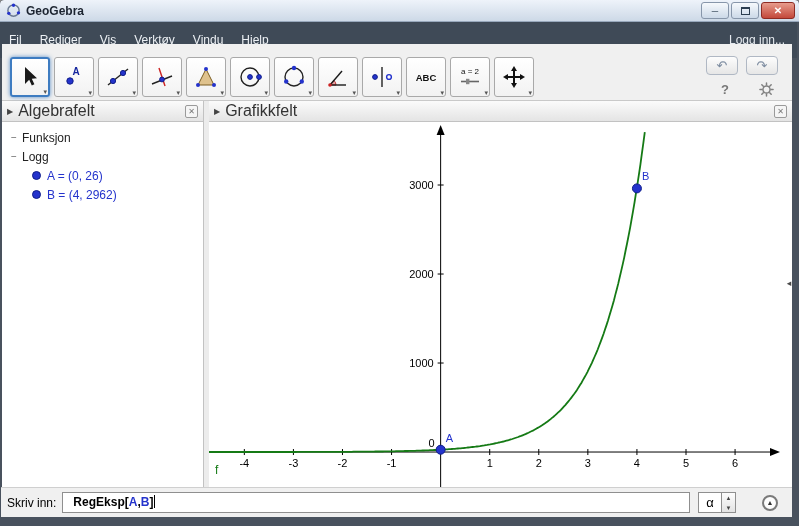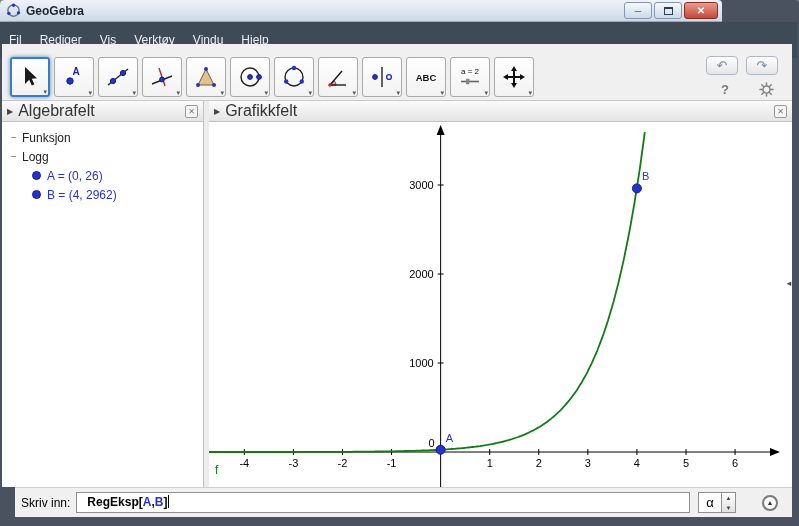--- a/index.html
+++ b/index.html
@@ -1,21 +1,21 @@
 <!DOCTYPE html>
 <html><head>
 <meta charset="utf-8">
 <style>
   * { margin:0; padding:0; box-sizing:border-box; }
   body { font-family:"Liberation Sans", sans-serif; background:#888; }
   .window { position:relative; width:799px; height:526px; background:#49525e;
             border-radius:4px 4px 0 0; overflow:hidden; font-size:12px; }
 
   
-  .titlebar { position:absolute; left:0; top:0; width:722px; height:22px;
+  .titlebar { position:absolute; left:0; top:0; width:799px; height:22px;
               background:linear-gradient(#eef3fa,#cdd9e7); border-bottom:1px solid #98a8bc;
               display:flex; align-items:center; padding:0 4px; border-radius:4px 4px 0 0; }
   .app-icon { width:15px; height:15px; margin:0 5px 0 2px; }
   .win-title { font-size:12px; font-weight:bold; color:#1c2430; }
   .win-controls { margin-left:auto; display:flex; gap:2px; }
   .wbtn { width:28px; height:17px; border:1px solid #8796aa; border-radius:3px;
           background:linear-gradient(#f6f9fc,#ccd9e8); display:flex; align-items:center;
           justify-content:center; font-size:9px; color:#2c3e50; cursor:default; }
   .wbtn.close { width:34px; background:linear-gradient(#e79c8d,#c3483a); border-color:#8e2b23;
                 color:#fff; font-weight:bold; font-size:10px; }
@@ -67,21 +67,21 @@
   .p-text { color:#2433cc; }
   .i-text sup { font-size:9px; }
 
   
   #plot { position:absolute; left:0; right:0; top:0; bottom:0; }
 
   .edge-collapse { position:absolute; left:783px; top:274px; width:12px; height:18px; color:#4a4a4a;
                    font-size:9px; line-height:18px; text-align:center; }
 
   
-  .inputbar { position:absolute; left:15px; right:7px; top:487px; height:30px; background:#f0f0f0;
+  .inputbar { position:absolute; left:1px; right:7px; top:487px; height:30px; background:#f0f0f0;
               border-top:1px solid #cfcfcf; display:flex; align-items:center; padding:0 14px 0 6px; }
   .in-label { margin-right:6px; color:#000; }
   .cmd-input { flex:1; height:21px; background:#fff; border:1px solid #8f8f8f; padding:2px 10px;
                font-weight:bold; font-size:12px; color:#000; white-space:nowrap; overflow:hidden; }
   .cmd-input .arg { color:#2433cc; }
   .caret { display:inline-block; width:1px; height:13px; background:#000; vertical-align:-2px; margin-left:1px; }
   .alpha-group { display:flex; margin-left:8px; }
   .alpha-btn { width:24px; height:21px; border:1px solid #8f8f8f; background:#fff; display:flex;
                align-items:center; justify-content:center; font-size:13px; color:#000; }
   .spinner { width:14px; height:21px; border:1px solid #8f8f8f; border-left:none;
@@ -117,20 +117,21 @@
     </div>
   </div>
 
   <div class="menubar">
     <span class="menu-item">Fil</span>
     <span class="menu-item">Rediger</span>
     <span class="menu-item">Vis</span>
     <span class="menu-item">Verktøy</span>
     <span class="menu-item">Vindu</span>
     <span class="menu-item">Hjelp</span>
+    <span class="menu-item login">Logg inn...</span>
   </div>
 
   <div class="toolbar">
     <div class="tools">
       <div class="tbtn sel">
         <svg width="26" height="26" viewBox="0 0 26 26">
           <polygon points="8,3 8,20 12.2,15.8 14.8,21.6 17.4,20.3 14.8,14.7 20,14.3" fill="#1a1a1a"></polygon>
         </svg>
         <span class="dd">▾</span>
       </div>

